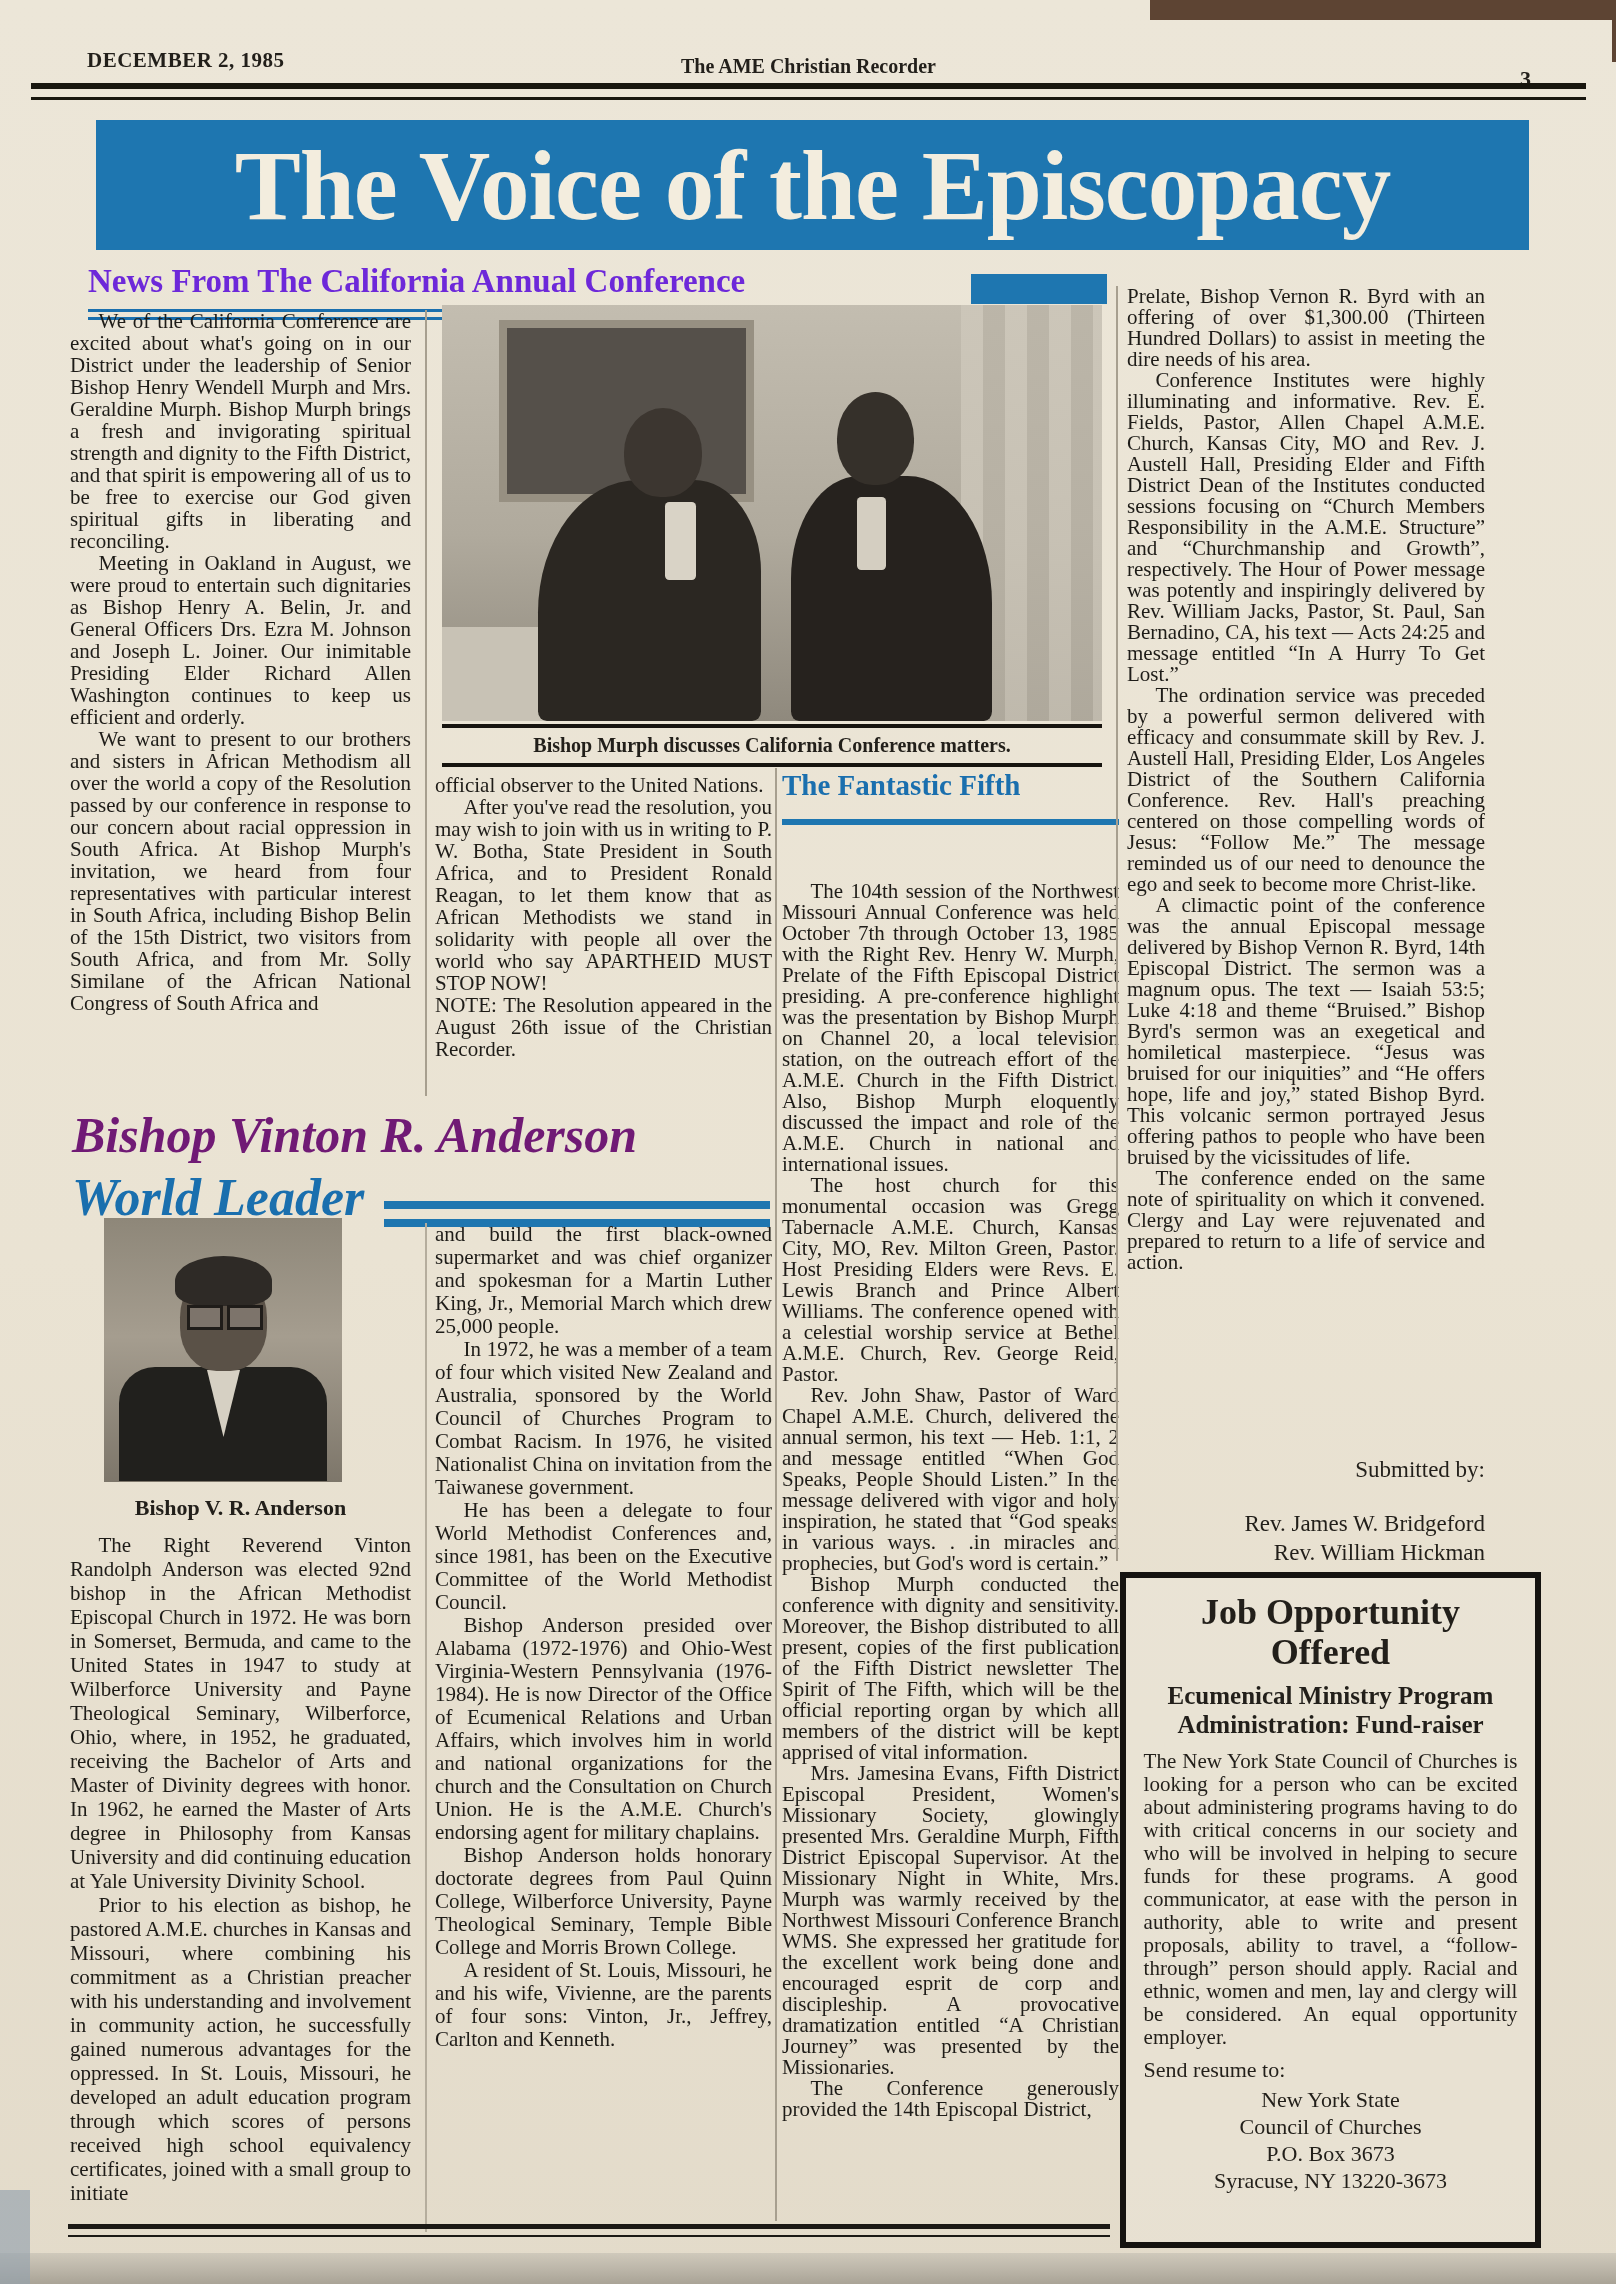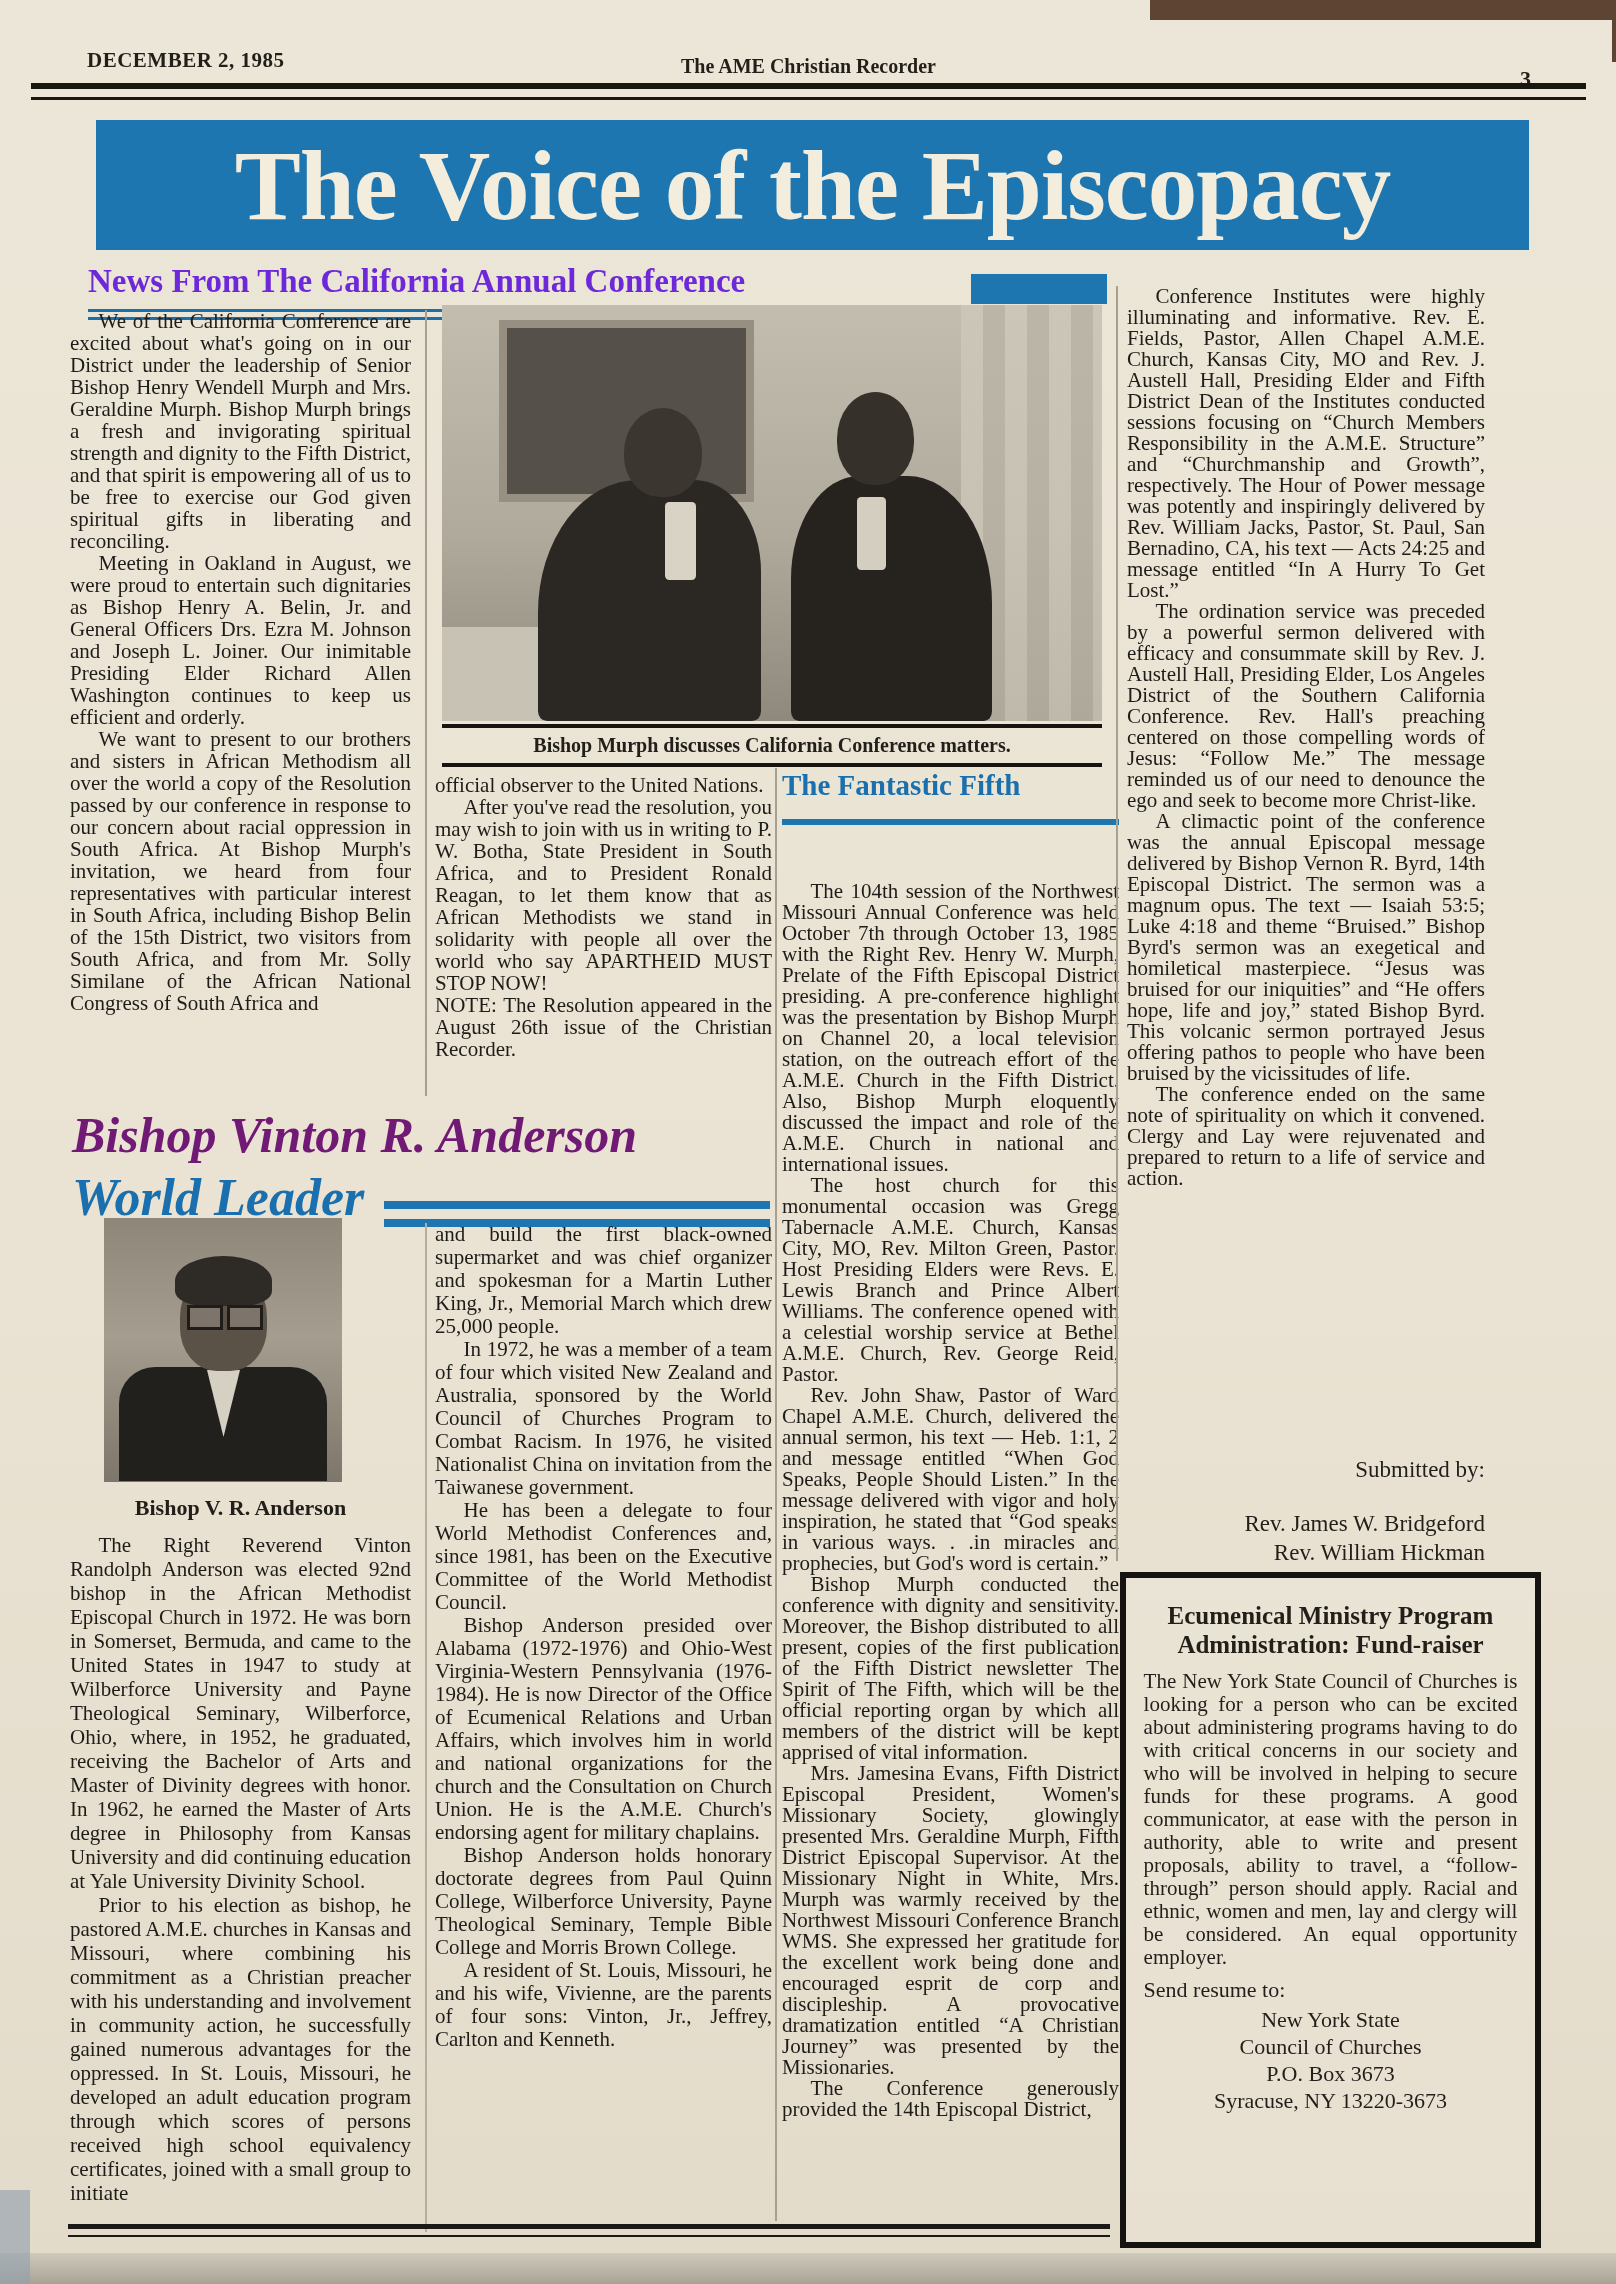--- a/index.html
+++ b/index.html
@@ -155,20 +155,21 @@
 <div class="col col-ff">
   <p>The 104th session of the Northwest Missouri Annual Conference was held October 7th through October 13, 1985 with the Right Rev. Henry W. Murph, Prelate of the Fifth Episcopal District presiding. A pre-conference highlight was the presentation by Bishop Murph on Channel 20, a local television station, on the outreach effort of the A.M.E. Church in the Fifth District. Also, Bishop Murph eloquently discussed the impact and role of the A.M.E. Church in national and international issues.</p>
   <p>The host church for this monumental occasion was Gregg Tabernacle A.M.E. Church, Kansas City, MO, Rev. Milton Green, Pastor. Host Presiding Elders were Revs. E. Lewis Branch and Prince Albert Williams. The conference opened with a celestial worship service at Bethel A.M.E. Church, Rev. George Reid, Pastor.</p>
   <p>Rev. John Shaw, Pastor of Ward Chapel A.M.E. Church, delivered the annual sermon, his text — Heb. 1:1, 2 and message entitled “When God Speaks, People Should Listen.” In the message delivered with vigor and holy inspiration, he stated that “God speaks in various ways. . .in miracles and prophecies, but God's word is certain.”</p>
   <p>Bishop Murph conducted the conference with dignity and sensitivity. Moreover, the Bishop distributed to all present, copies of the first publication of the Fifth District newsletter The Spirit of The Fifth, which will be the official reporting organ by which all members of the district will be kept apprised of vital information.</p>
   <p>Mrs. Jamesina Evans, Fifth District Episcopal President, Women's Missionary Society, glowingly presented Mrs. Geraldine Murph, Fifth District Episcopal Supervisor. At the Missionary Night in White, Mrs. Murph was warmly received by the Northwest Missouri Conference Branch WMS. She expressed her gratitude for the excellent work being done and encouraged esprit de corp and discipleship. A provocative dramatization entitled “A Christian Journey” was presented by the Missionaries.</p>
   <p>The Conference generously provided the 14th Episcopal District,</p>
 </div>
 
 <div class="col col-ff2">
+  <p class="noindent">Prelate, Bishop Vernon R. Byrd with an offering of over $1,300.00 (Thirteen Hundred Dollars) to assist in meeting the dire needs of his area.</p>
   <p>Conference Institutes were highly illuminating and informative. Rev. E. Fields, Pastor, Allen Chapel A.M.E. Church, Kansas City, MO and Rev. J. Austell Hall, Presiding Elder and Fifth District Dean of the Institutes conducted sessions focusing on “Church Members Responsibility in the A.M.E. Structure” and “Churchmanship and Growth”, respectively. The Hour of Power message was potently and inspiringly delivered by Rev. William Jacks, Pastor, St. Paul, San Bernadino, CA, his text — Acts 24:25 and message entitled “In A Hurry To Get Lost.”</p>
   <p>The ordination service was preceded by a powerful sermon delivered with efficacy and consummate skill by Rev. J. Austell Hall, Presiding Elder, Los Angeles District of the Southern California Conference. Rev. Hall's preaching centered on those compelling words of Jesus: “Follow Me.” The message reminded us of our need to denounce the ego and seek to become more Christ-like.</p>
   <p>A climactic point of the conference was the annual Episcopal message delivered by Bishop Vernon R. Byrd, 14th Episcopal District. The sermon was a magnum opus. The text — Isaiah 53:5; Luke 4:18 and theme “Bruised.” Bishop Byrd's sermon was an exegetical and homiletical masterpiece. “Jesus was bruised for our iniquities” and “He offers hope, life and joy,” stated Bishop Byrd. This volcanic sermon portrayed Jesus offering pathos to people who have been bruised by the vicissitudes of life.</p>
   <p>The conference ended on the same note of spirituality on which it convened. Clergy and Lay were rejuvenated and prepared to return to a life of service and action.</p>
 </div>
 
 <div class="abs submitted">Submitted by:</div>
 <div class="abs signers">
   <div>Rev. James W. Bridgeford</div>
   <div>Rev. William Hickman</div>
@@ -197,20 +198,24 @@
 <div class="col col-and2">
   <p class="noindent">and build the first black-owned supermarket and was chief organizer and spokesman for a Martin Luther King, Jr., Memorial March which drew 25,000 people.</p>
   <p>In 1972, he was a member of a team of four which visited New Zealand and Australia, sponsored by the World Council of Churches Program to Combat Racism. In 1976, he visited Nationalist China on invitation from the Taiwanese government.</p>
   <p>He has been a delegate to four World Methodist Conferences and, since 1981, has been on the Executive Committee of the World Methodist Council.</p>
   <p>Bishop Anderson presided over Alabama (1972-1976) and Ohio-West Virginia-Western Pennsylvania (1976-1984). He is now Director of the Office of Ecumenical Relations and Urban Affairs, which involves him in world and national organizations for the church and the Consultation on Church Union. He is the A.M.E. Church's endorsing agent for military chaplains.</p>
   <p>Bishop Anderson holds honorary doctorate degrees from Paul Quinn College, Wilberforce University, Payne Theological Seminary, Temple Bible College and Morris Brown College.</p>
   <p>A resident of St. Louis, Missouri, he and his wife, Vivienne, are the parents of four sons: Vinton, Jr., Jeffrey, Carlton and Kenneth.</p>
 </div>
 
 <div class="abs job-box">
+  <div class="job-title">
+    <div>Job Opportunity</div>
+    <div>Offered</div>
+  </div>
   <div class="job-sub">
     <div>Ecumenical Ministry Program</div>
     <div>Administration: Fund-raiser</div>
   </div>
   <div class="job-body">The New York State Council of Churches is looking for a person who can be excited about administering programs having to do with critical concerns in our society and who will be involved in helping to secure funds for these programs. A good communicator, at ease with the person in authority, able to write and present proposals, ability to travel, a “follow-through” person should apply. Racial and ethnic, women and men, lay and clergy will be considered. An equal opportunity employer.</div>
   <div class="job-send">Send resume to:</div>
   <div class="job-addr">
     <div>New York State</div>
     <div>Council of Churches</div>
     <div>P.O. Box 3673</div>

